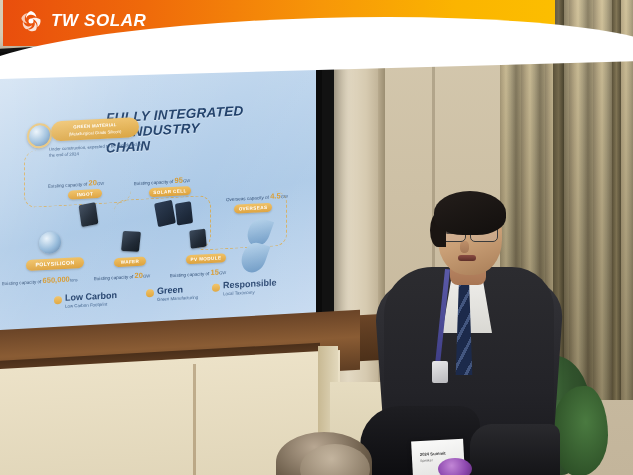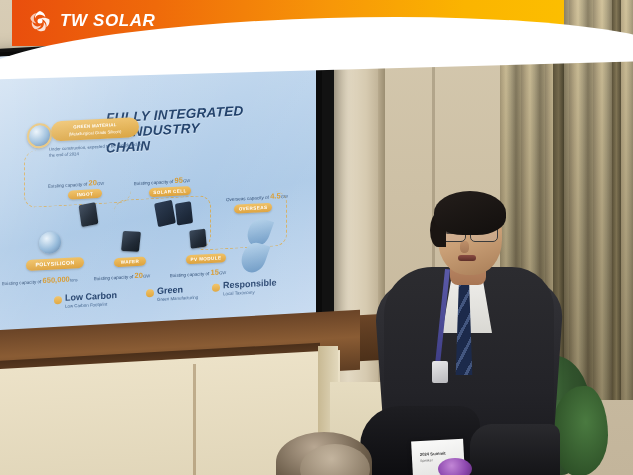--- a/index.html
+++ b/index.html
@@ -188,21 +188,21 @@
   .card .c1{position:absolute;left:8px;top:11px;color:#3a3a3a;font-size:4.2px;font-weight:bold;}
   .card .c2{position:absolute;left:8px;top:18px;color:#6b6b6b;font-size:3.4px;}
   .flower{position:absolute;left:438px;top:458px;width:34px;height:22px;border-radius:50%;
     background:radial-gradient(circle at 40% 35%,#c286d6,#8b46ad 60%,#5e2d78);}
   .dark-shoulder{position:absolute;left:360px;top:406px;width:120px;height:70px;
     background:linear-gradient(180deg,#1e1e22,#0d0d10);border-radius:40px 20px 0 0;}
   .dark-shoulder2{position:absolute;left:470px;top:424px;width:90px;height:52px;
     background:linear-gradient(180deg,#2a2a2e,#141417);border-radius:22px 10px 0 0;}
 
   
-  .banner{position:absolute;left:12px;top:0;width:552px;height:46px;
+  .banner{position:absolute;left:3px;top:0;width:552px;height:46px;
     background:linear-gradient(90deg,#e94e0d 0%,#ef6a0a 26%,#f79708 58%,#fbb400 82%,#fcbe00 100%);}
   .banner-wave{position:absolute;left:-40px;top:18px;width:713px;height:52px;
     background:#ffffff;border-radius:50% 50% 0 0 / 100% 100% 0 0;
     transform:rotate(-1.6deg);}
   .logo-wrap{position:absolute;left:16px;top:9px;display:flex;align-items:center;gap:8px;}
   .logo-mark{width:24px;height:24px;position:relative;}
   .logo-text{color:#fff;font-size:17px;font-weight:bold;font-style:italic;letter-spacing:.6px;}
 </style>
 </head>
 <body>

